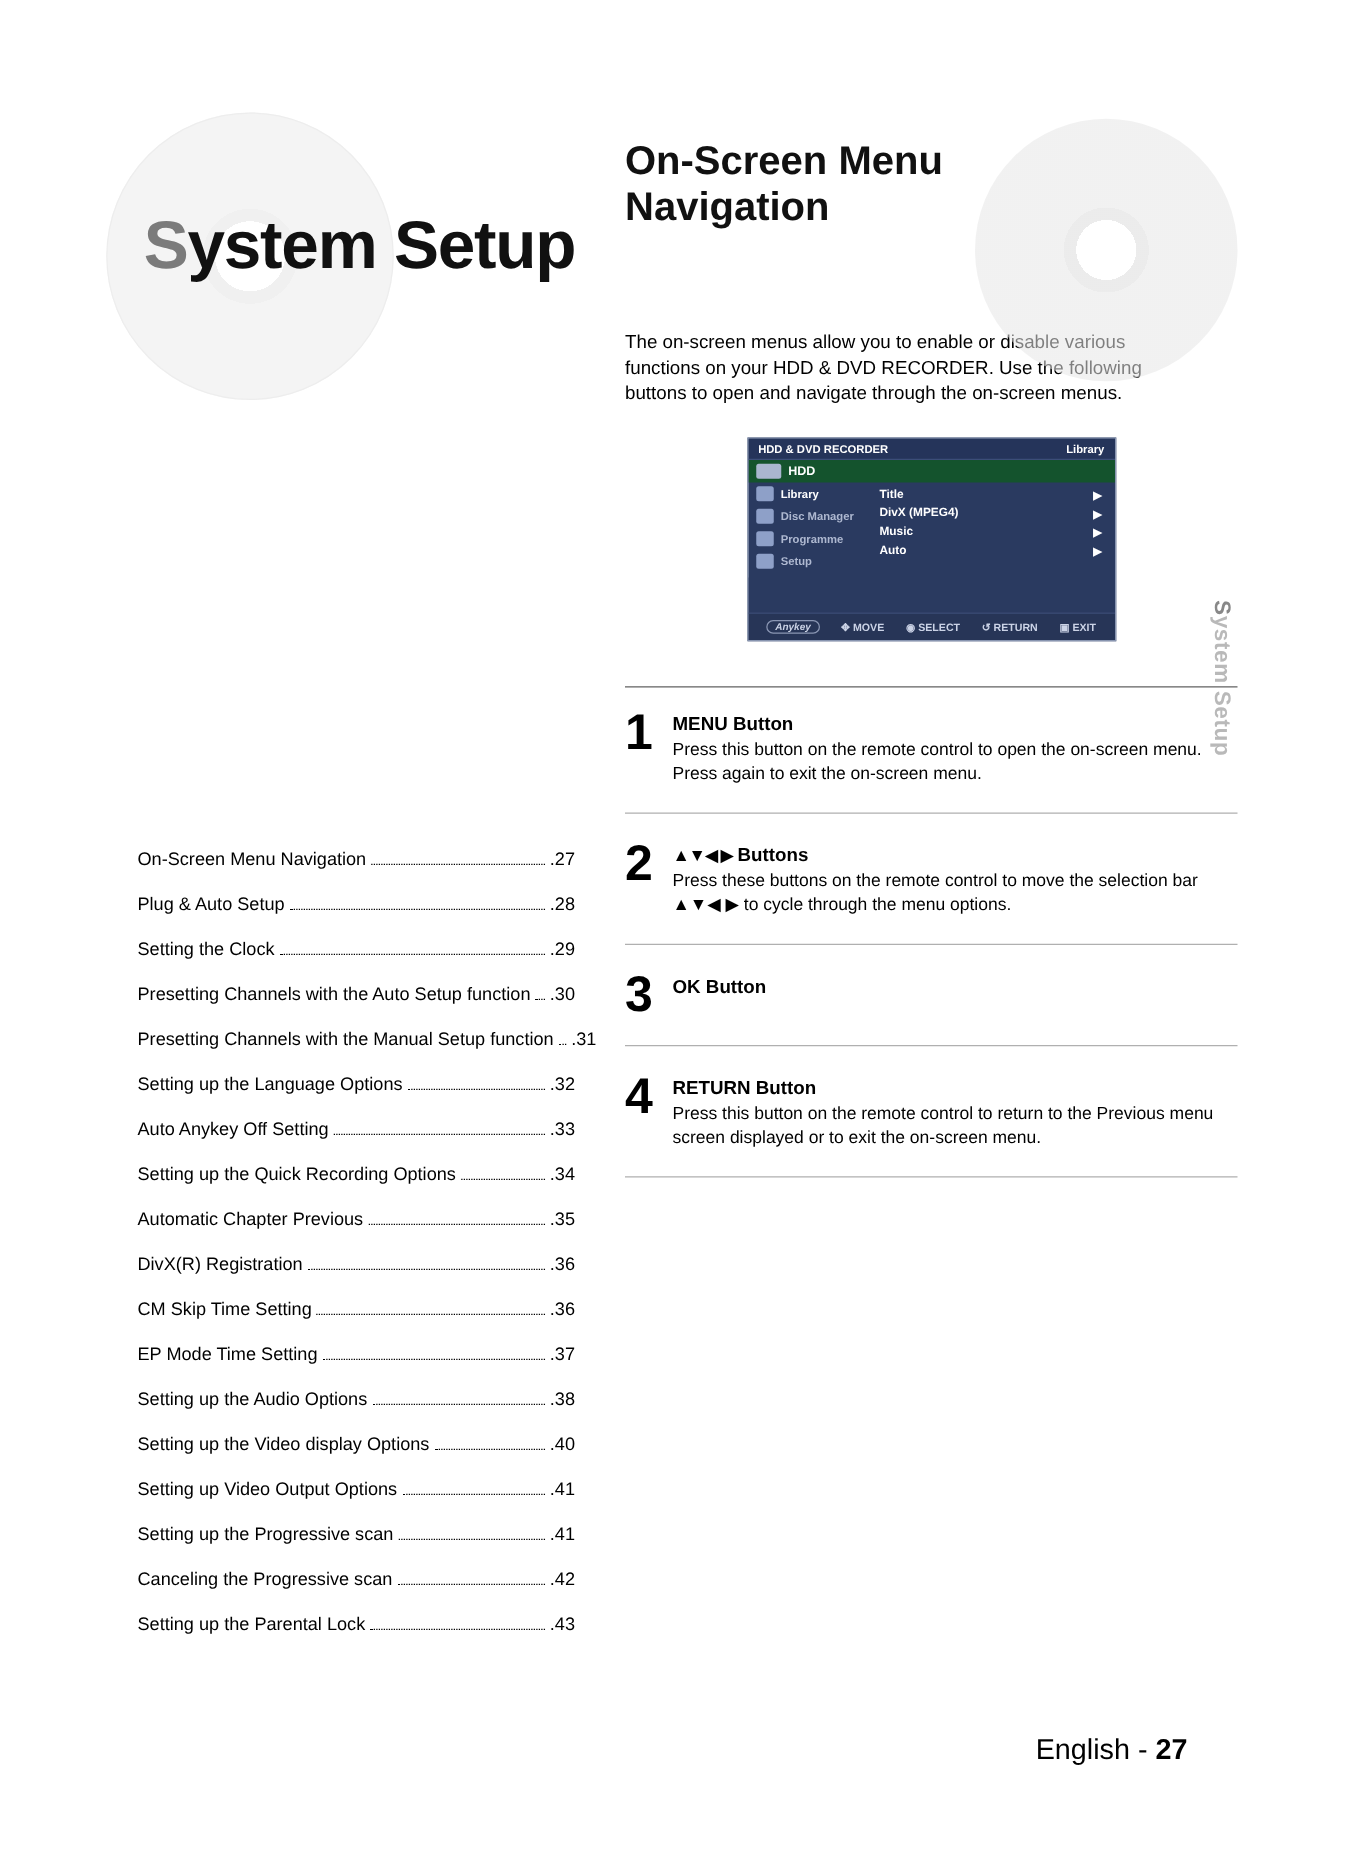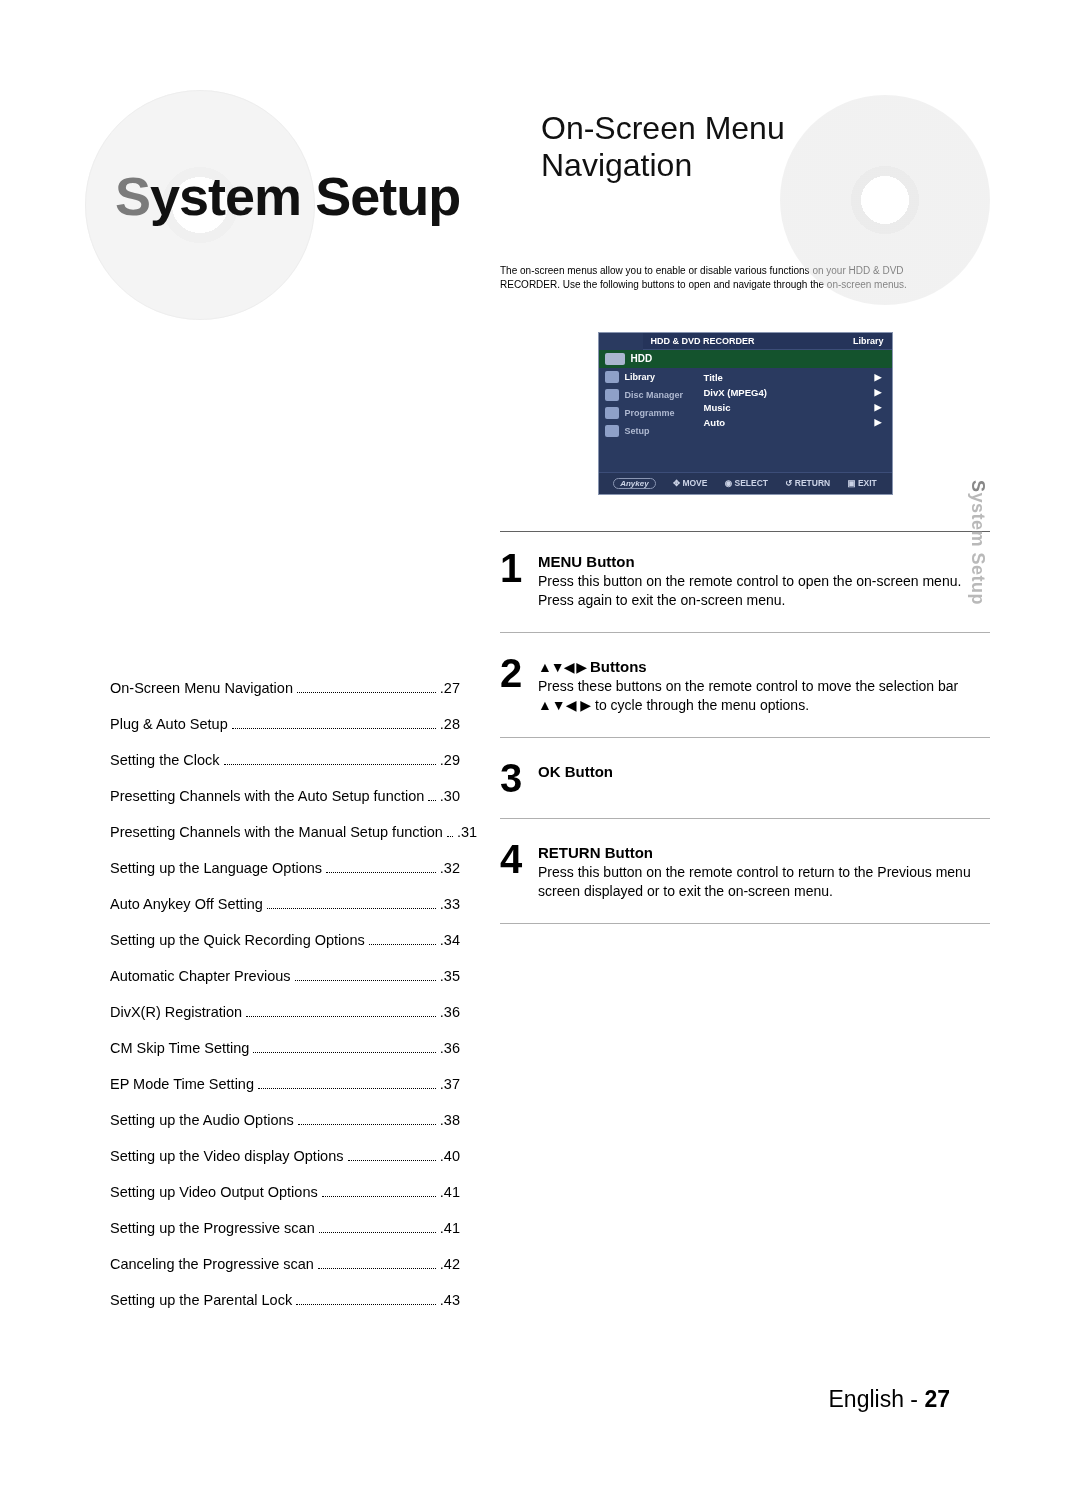--- a/index.html
+++ b/index.html
@@ -21,37 +21,37 @@
   .toc { font-size: 14.5px; color: #000; }
   .toc-row { display: flex; align-items: baseline; margin-bottom: 20px; white-space: nowrap; }
   .toc-row .label { flex-shrink: 0; }
   .toc-row .dots { flex: 1; border-bottom: 1.5px dotted #000; margin: 0 4px 3px 4px; min-width: 6px; }
   .toc-row .pg { flex-shrink: 0; }
 
   
   .section-head { position: relative; height: 130px; margin-bottom: 24px; }
   .disc2 { position: absolute; right: 0px; top: -15px; width: 210px; height: 210px; border-radius: 50%;
            background: radial-gradient(circle at 50% 50%, #fff 0 24px, #dcdcdc 24px 34px, #e6e6e6 34px 100%); opacity: 0.55; }
-  .section-title { position: relative; font-size: 32px; font-weight: normal; line-height: 1.15; color: #111; margin-left: 41px; }
-  .intro { font-size: 10px; line-height: 1.38; margin-bottom: 40px; max-width: 430px; }
+  .section-title { position: relative; font-size: 32px; font-weight: bold; line-height: 1.15; color: #111; }
+  .intro { font-size: 15px; line-height: 1.38; margin-bottom: 24px; max-width: 430px; }
 
   
   .osd { width: 295px; margin: 0 auto 36px auto; background: #2a3a60; border: 1px solid #8895b0; font-size: 10px; color: #fff; }
-  .osd-head { display:flex; justify-content: space-between; padding: 3px 8px; background: #25345a; font-size: 9px; font-weight: bold; border-bottom: 1px solid #3c4d78; margin-left: 44px; }
+  .osd-head { display:flex; justify-content: space-between; padding: 3px 8px; background: #25345a; font-size: 9px; font-weight: bold; border-bottom: 1px solid #3c4d78; }
   .osd-row1 { display:flex; align-items:center; gap:6px; padding: 3px 6px; background: #14532d; }
   .osd-hddicon { width:20px; height:12px; background:#aab6d0; border-radius:2px; display:inline-block; }
   .osd-body { display:flex; }
   .osd-side { width: 95px; }
   .osd-sideitem { display:flex; align-items:center; gap:6px; padding: 3px 6px; font-size: 9px; font-weight:bold; color:#aeb8d0; }
   .osd-sideitem.sel { color:#fff; }
   .osd-sideicon { width:14px; height:12px; background:#8ea0c8; border-radius:2px; display:inline-block; flex-shrink:0; }
   .osd-main { flex:1; padding: 2px 10px 14px 10px; }
   .osd-mitem { display:flex; justify-content:space-between; align-items:center; padding:2px 0; font-size:9.5px; font-weight:bold; }
   .osd-mitem .arrow { font-size:9px; }
-  .osd-foot { display:flex; justify-content: space-around; align-items:flex-start; padding:5px 6px; background:#273557; font-size:8.5px; font-weight:bold; color:#cbd3e6; border-top:1px solid #3c4d78;}
+  .osd-foot { display:flex; justify-content: space-around; align-items:flex-end; padding:5px 6px; background:#273557; font-size:8.5px; font-weight:bold; color:#cbd3e6; border-top:1px solid #3c4d78;}
   .osd-chip { border:1px solid #8a96b3; border-radius:9px; padding:0 6px; font-style:italic; font-size:8px; }
   .osd-empty { height: 28px; background:#2a3a60; }
 
   .divider { border: none; border-top: 1.5px solid #626262; margin: 18px 0; }
   .thindivider { border: none; border-top: 1px solid #b0b0b0; margin: 22px 0; }
 
   .step { display:flex; gap: 8px; margin-bottom: 4px; }
   .step .num { font-size: 40px; font-weight: bold; line-height: 0.9; width: 30px; flex-shrink:0; }
   .step .body { font-size: 14px; line-height: 1.35; padding-top: 2px; }
   .step .body .stitle { font-weight: bold; font-size: 15px; display:inline; }

